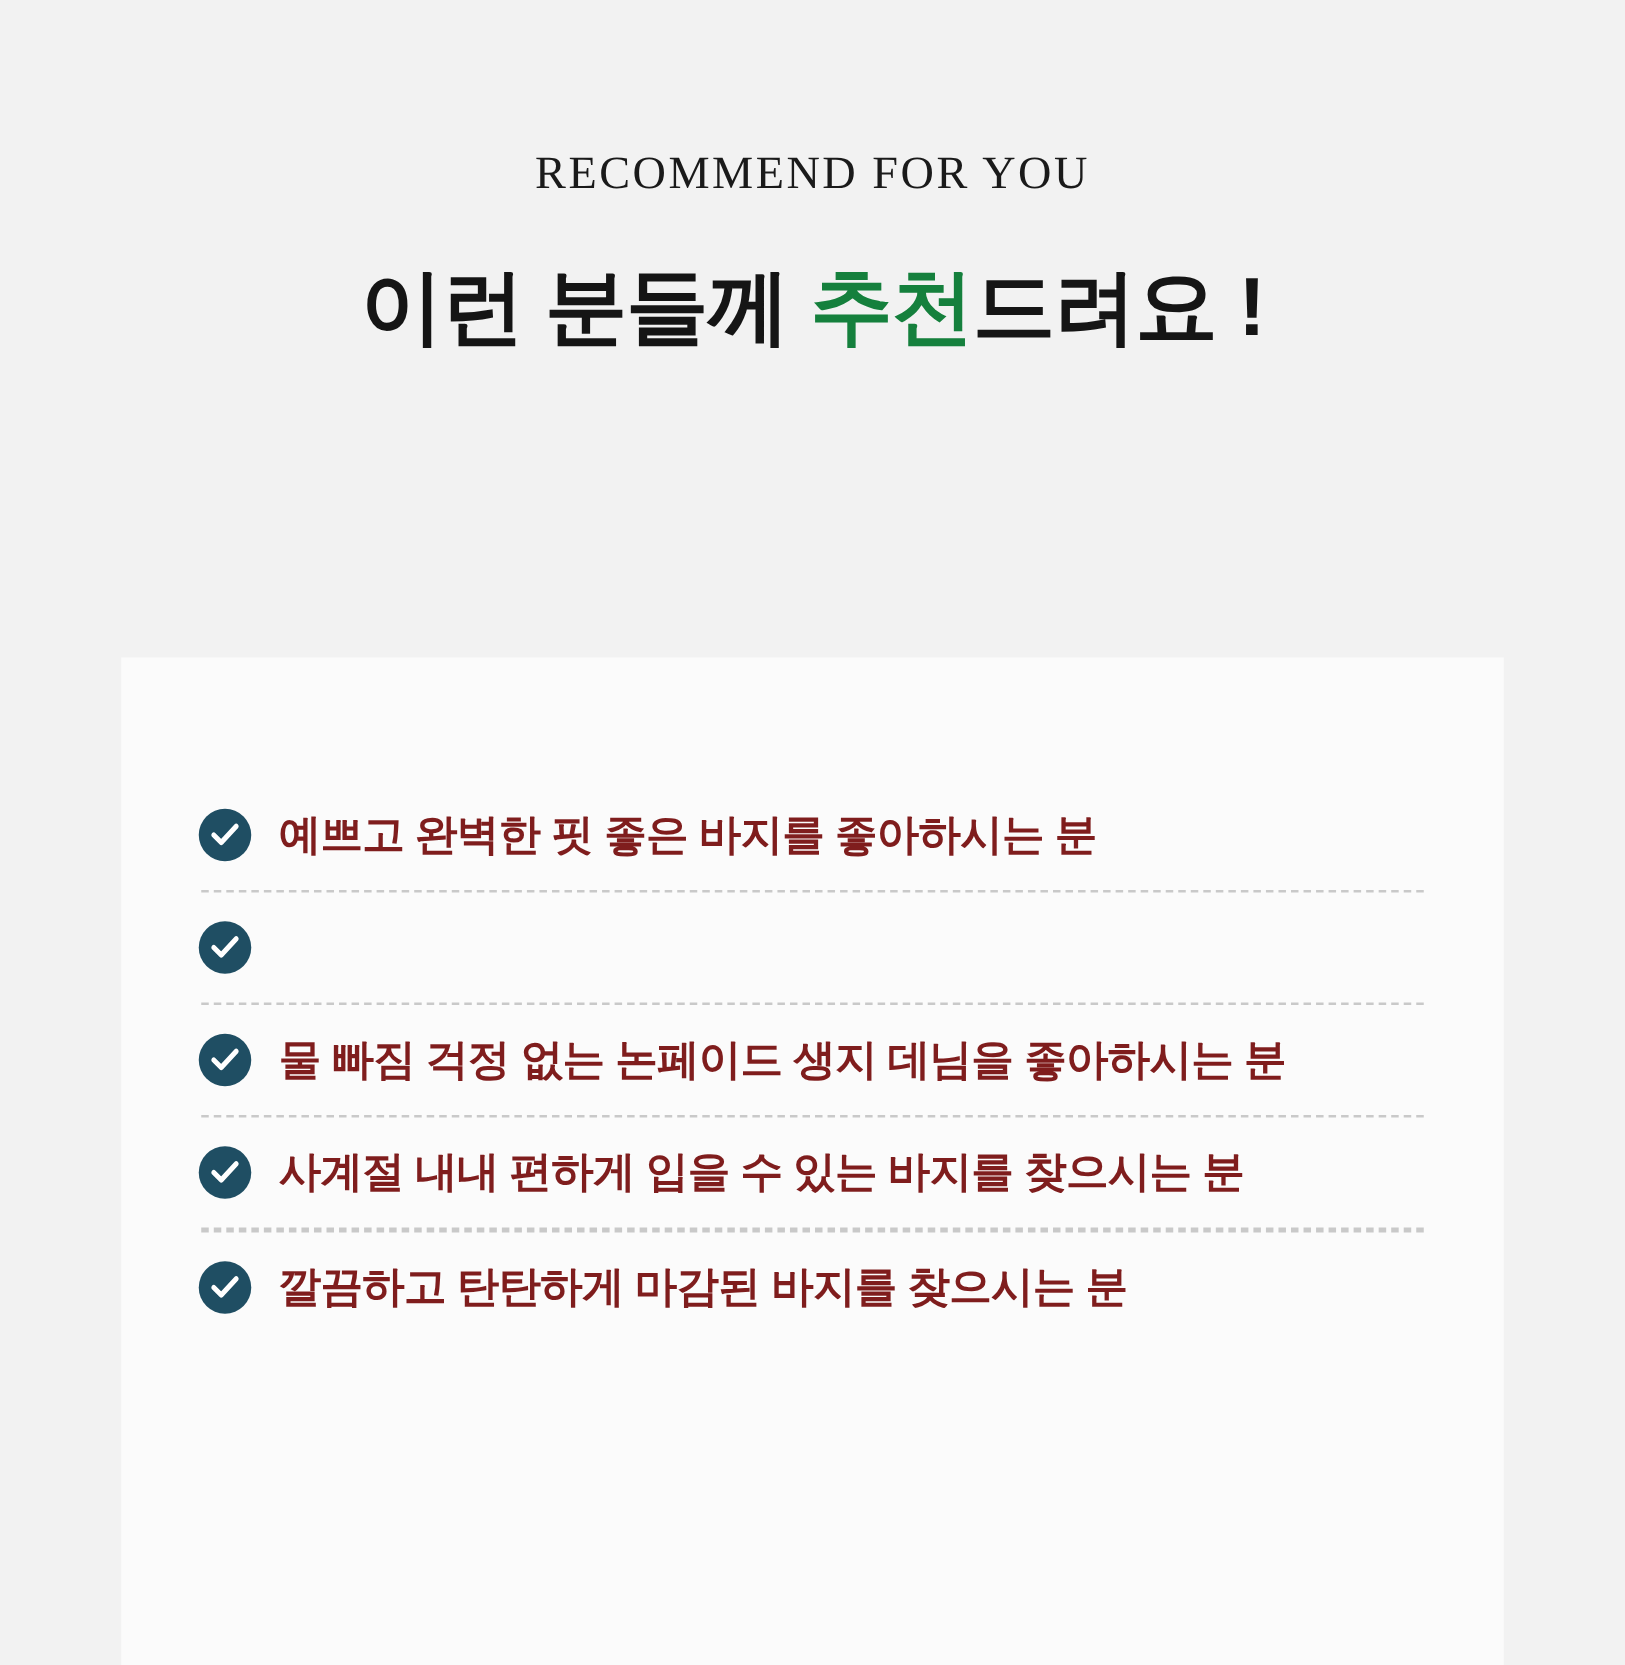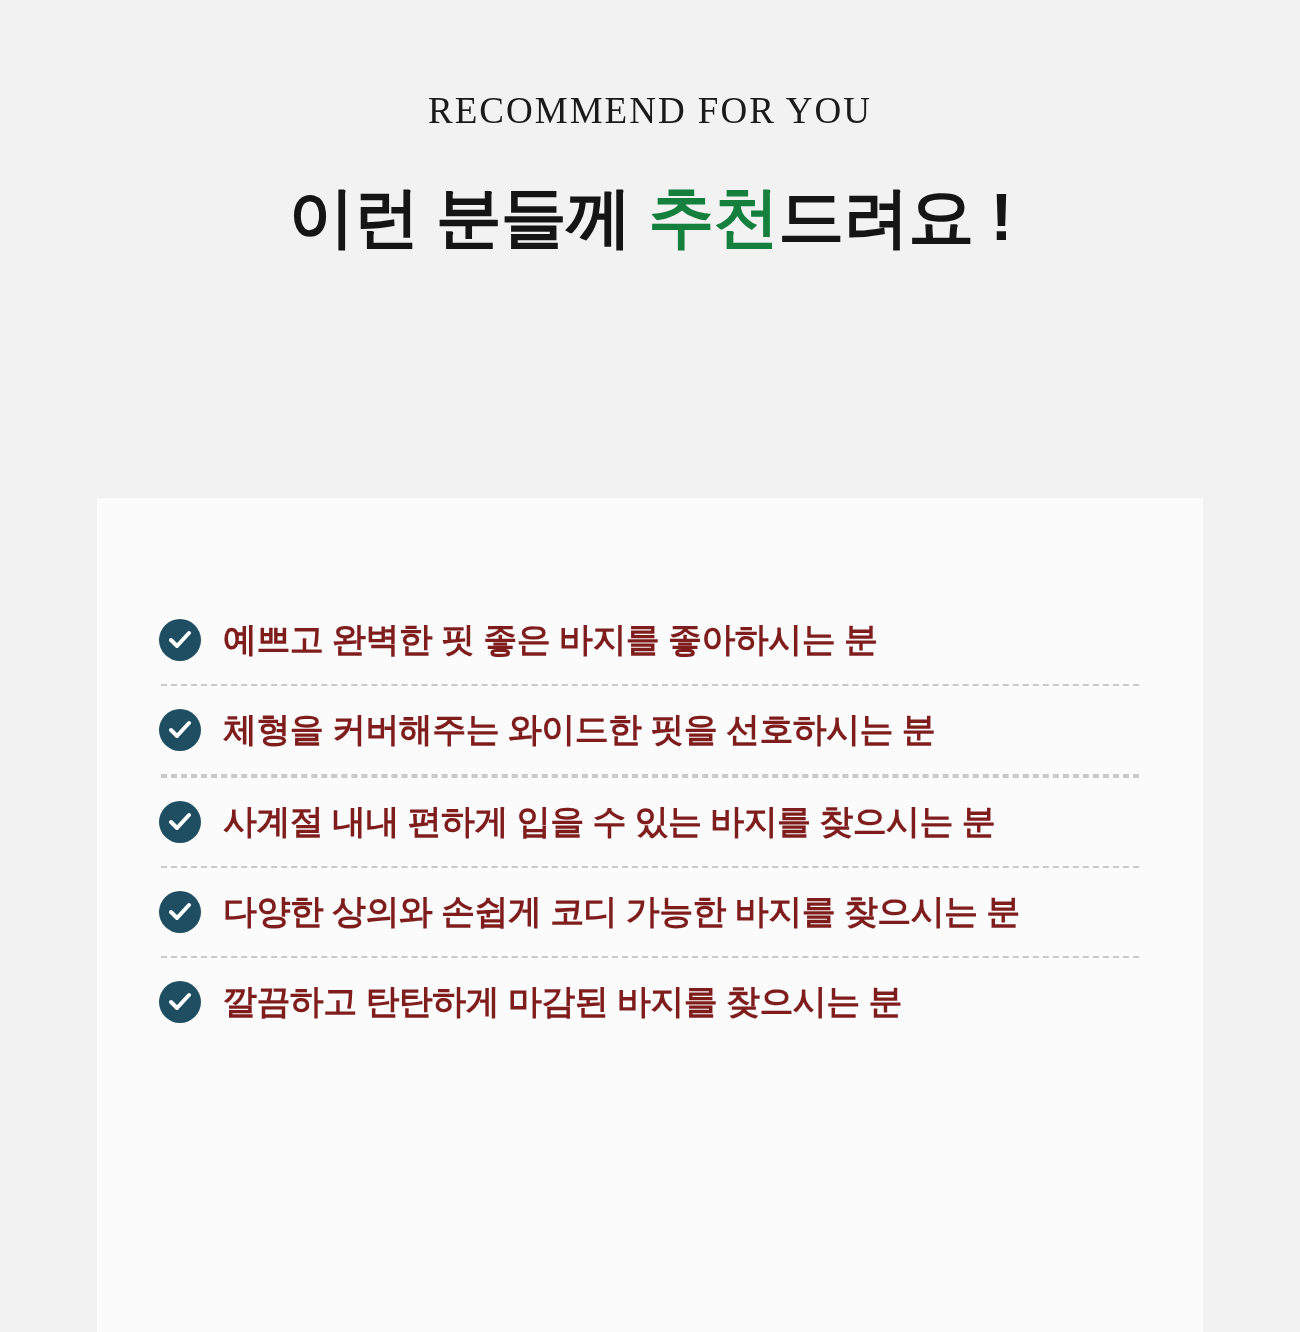--- a/index.html
+++ b/index.html
@@ -21,21 +21,21 @@
     height: 1332px;
     box-sizing: border-box;
   }
 
   .eyebrow {
     text-align: center;
     font-family: "Liberation Serif", serif;
     font-size: 37px;
     letter-spacing: 2px;
     color: #1a1a1a;
-    margin-top: 92px;
+    margin-top: 120px;
     line-height: 1;
     font-weight: 400;
   }
 
   .headline {
     text-align: center;
     font-size: 66px;
     font-weight: bold;
     letter-spacing: -1px;
     margin-top: 52px;
@@ -122,44 +122,43 @@
         <span class="row-text">예쁘고 완벽한 핏 좋은 바지를 좋아하시는 분</span>
       </div>
       <div class="divider"></div>
 
       <div class="row">
         <span class="check">
           <svg width="22" height="20" viewBox="0 0 22 20" aria-hidden="true">
             <polyline points="2,10 8,16 20,3" fill="none" stroke="#ffffff" stroke-width="4" stroke-linecap="round" stroke-linejoin="round"></polyline>
           </svg>
         </span>
-        <span class="row-text">체형을 커버해주는 와이드한 핏을 선호하시는 분</span>
       </div>
       <div class="divider"></div>
 
+      <div class="row">
+        <span class="check">
+          <svg width="22" height="20" viewBox="0 0 22 20" aria-hidden="true">
+            <polyline points="2,10 8,16 20,3" fill="none" stroke="#ffffff" stroke-width="4" stroke-linecap="round" stroke-linejoin="round"></polyline>
+          </svg>
+        </span>
+        <span class="row-text">물 빠짐 걱정 없는 논페이드 생지 데님을 좋아하시는 분</span>
+      </div>
       <div class="divider"></div>
 
       <div class="row">
         <span class="check">
           <svg width="22" height="20" viewBox="0 0 22 20" aria-hidden="true">
             <polyline points="2,10 8,16 20,3" fill="none" stroke="#ffffff" stroke-width="4" stroke-linecap="round" stroke-linejoin="round"></polyline>
           </svg>
         </span>
         <span class="row-text">사계절 내내 편하게 입을 수 있는 바지를 찾으시는 분</span>
       </div>
       <div class="divider"></div>
 
-      <div class="row">
-        <span class="check">
-          <svg width="22" height="20" viewBox="0 0 22 20" aria-hidden="true">
-            <polyline points="2,10 8,16 20,3" fill="none" stroke="#ffffff" stroke-width="4" stroke-linecap="round" stroke-linejoin="round"></polyline>
-          </svg>
-        </span>
-        <span class="row-text">다양한 상의와 손쉽게 코디 가능한 바지를 찾으시는 분</span>
-      </div>
       <div class="divider"></div>
 
       <div class="row">
         <span class="check">
           <svg width="22" height="20" viewBox="0 0 22 20" aria-hidden="true">
             <polyline points="2,10 8,16 20,3" fill="none" stroke="#ffffff" stroke-width="4" stroke-linecap="round" stroke-linejoin="round"></polyline>
           </svg>
         </span>
         <span class="row-text">깔끔하고 탄탄하게 마감된 바지를 찾으시는 분</span>
       </div>

